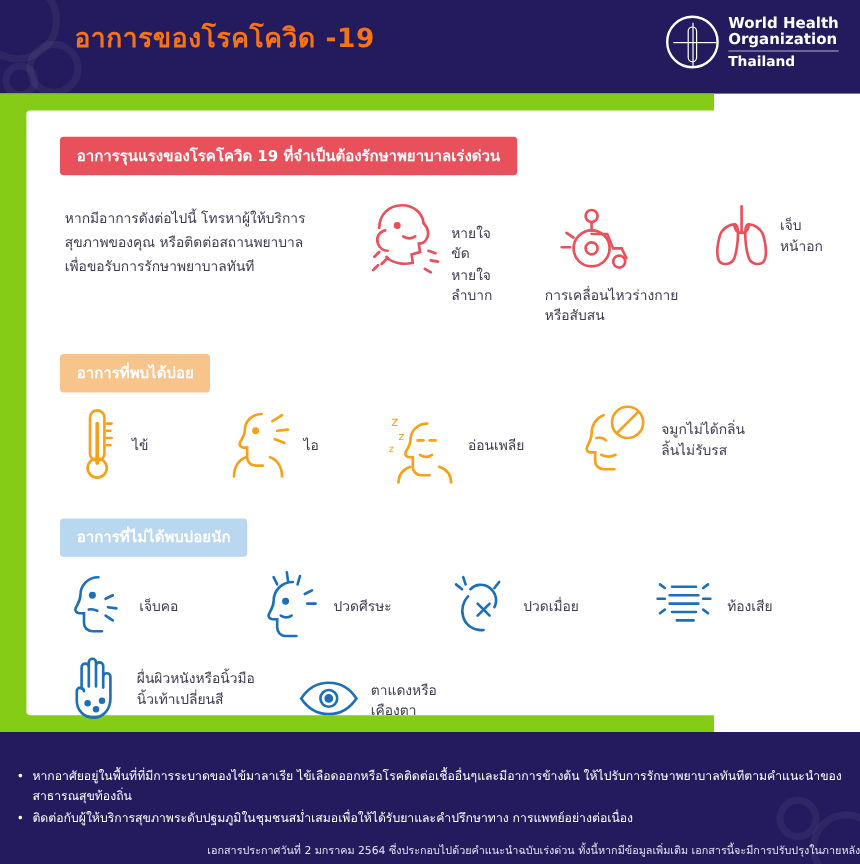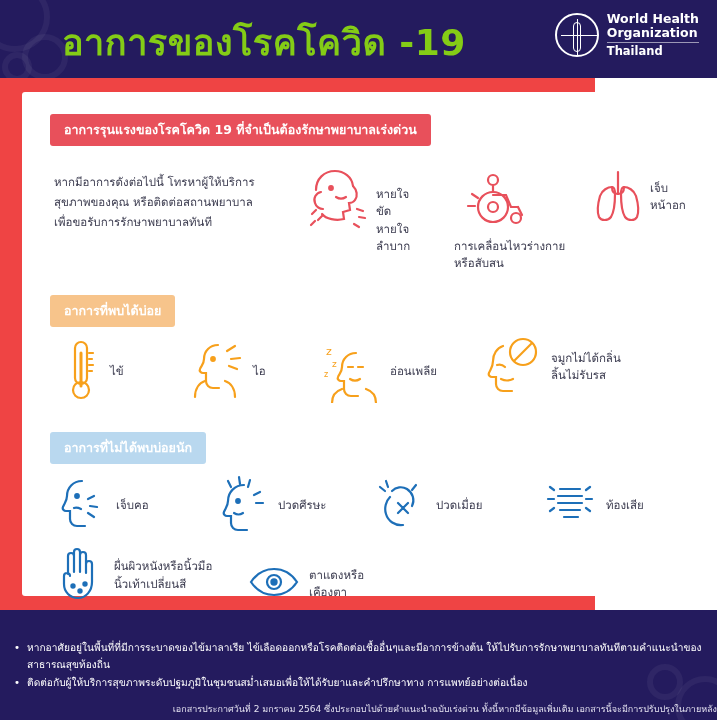--- a/index.html
+++ b/index.html
@@ -32,22 +32,22 @@
     border-radius: 50%;
     border: 6px solid rgba(255,255,255,0.05);
   }
   .d1 { width: 70px; height: 70px; left: -20px; top: -18px; }
   .d2 { width: 46px; height: 46px; left: 22px; top: 34px; }
   .d3 { width: 30px; height: 30px; left: 2px; top: 52px; }
   .header-title {
     position: absolute;
     left: 62px;
     top: 14px;
-    color: #84cc16;
-    font-size: 36px;
+    color: #f97316;
+    font-size: 22px;
     font-weight: bold;
     letter-spacing: 0.5px;
     white-space: nowrap;
   }
   .who-logo {
     position: absolute;
     right: 18px;
     top: 12px;
     display: flex;
     align-items: center;
@@ -93,21 +93,21 @@
     width: 100%; height: 1px;
     background: rgba(255,255,255,0.55);
     margin: 3px 0 2px 0;
   }
   
   .panel {
     position: absolute;
     top: 78px; left: 0;
     width: 595px;
     height: 532px;
-    background: #ef4444;
+    background: #84cc16;
   }
   .card {
     position: absolute;
     left: 22px; top: 14px;
     width: 673px;
     height: 504px;
     background: #ffffff;
     border-radius: 3px;
   }
   .badge {

